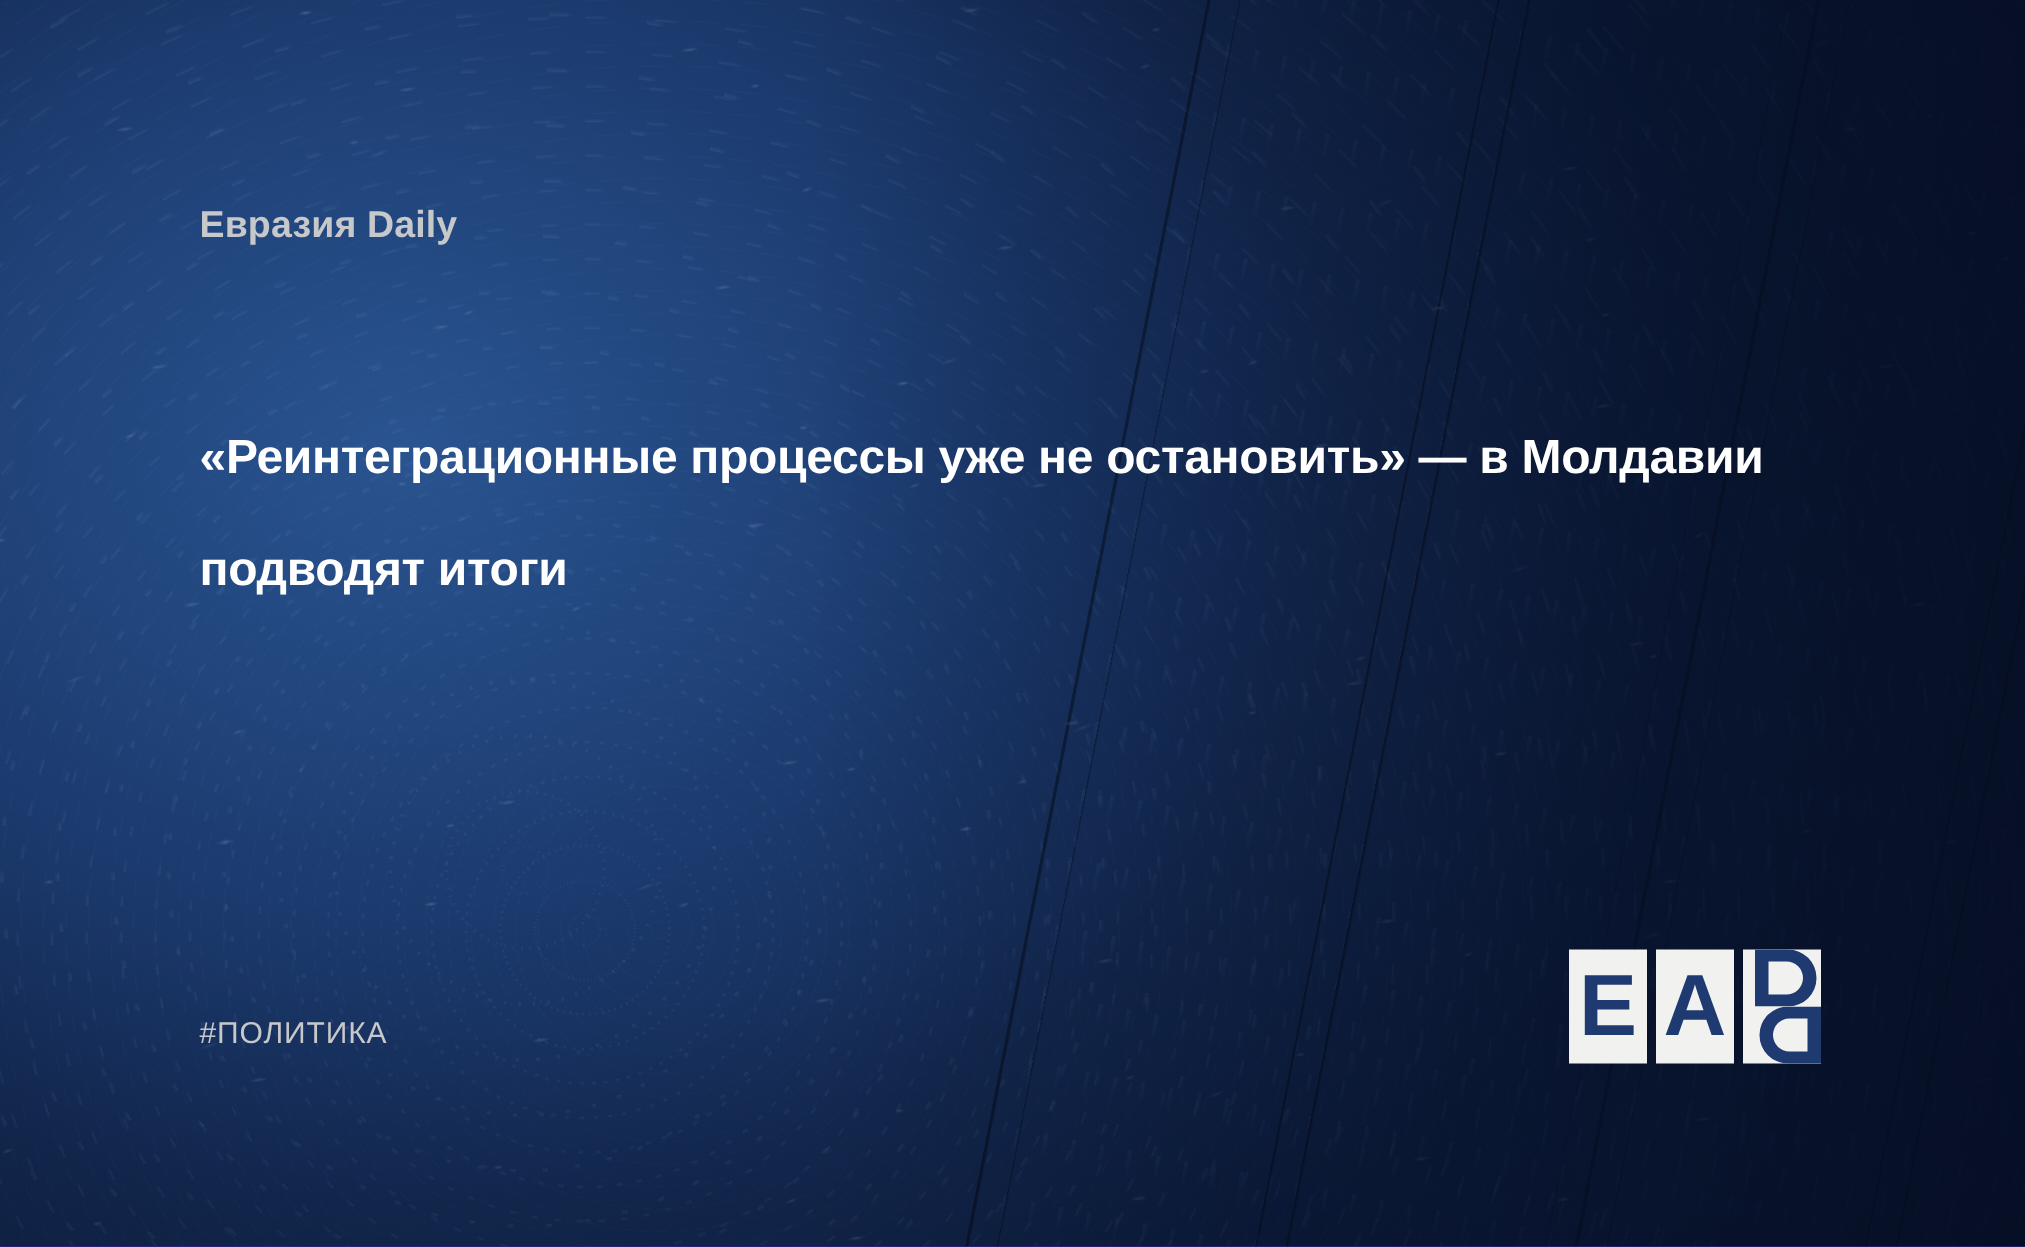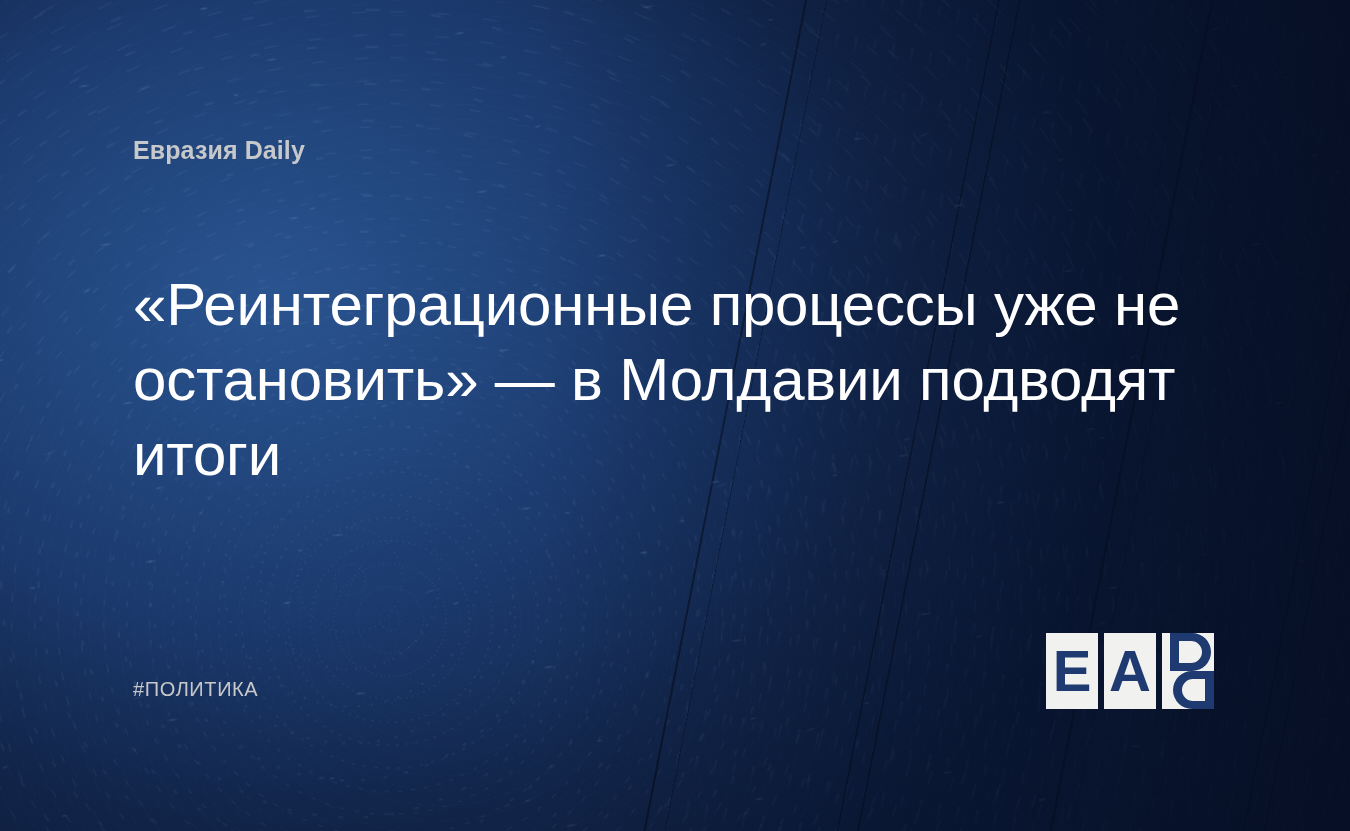--- a/index.html
+++ b/index.html
@@ -167,23 +167,23 @@
     color: #c6c8ca;
     white-space: nowrap;
   }
 
   .headline {
     position: absolute;
     left: 133px;
     top: 267px;
     width: 1090px;
     margin: 0;
-    font-size: 60px;
+    font-size: 32px;
     line-height: 75px;
-    font-weight: 400;
+    font-weight: 700;
     color: #ffffff;
     letter-spacing: -0.2px;
   }
 
   .category {
     position: absolute;
     left: 133px;
     top: 678px;
     font-size: 20px;
     font-weight: 400;

